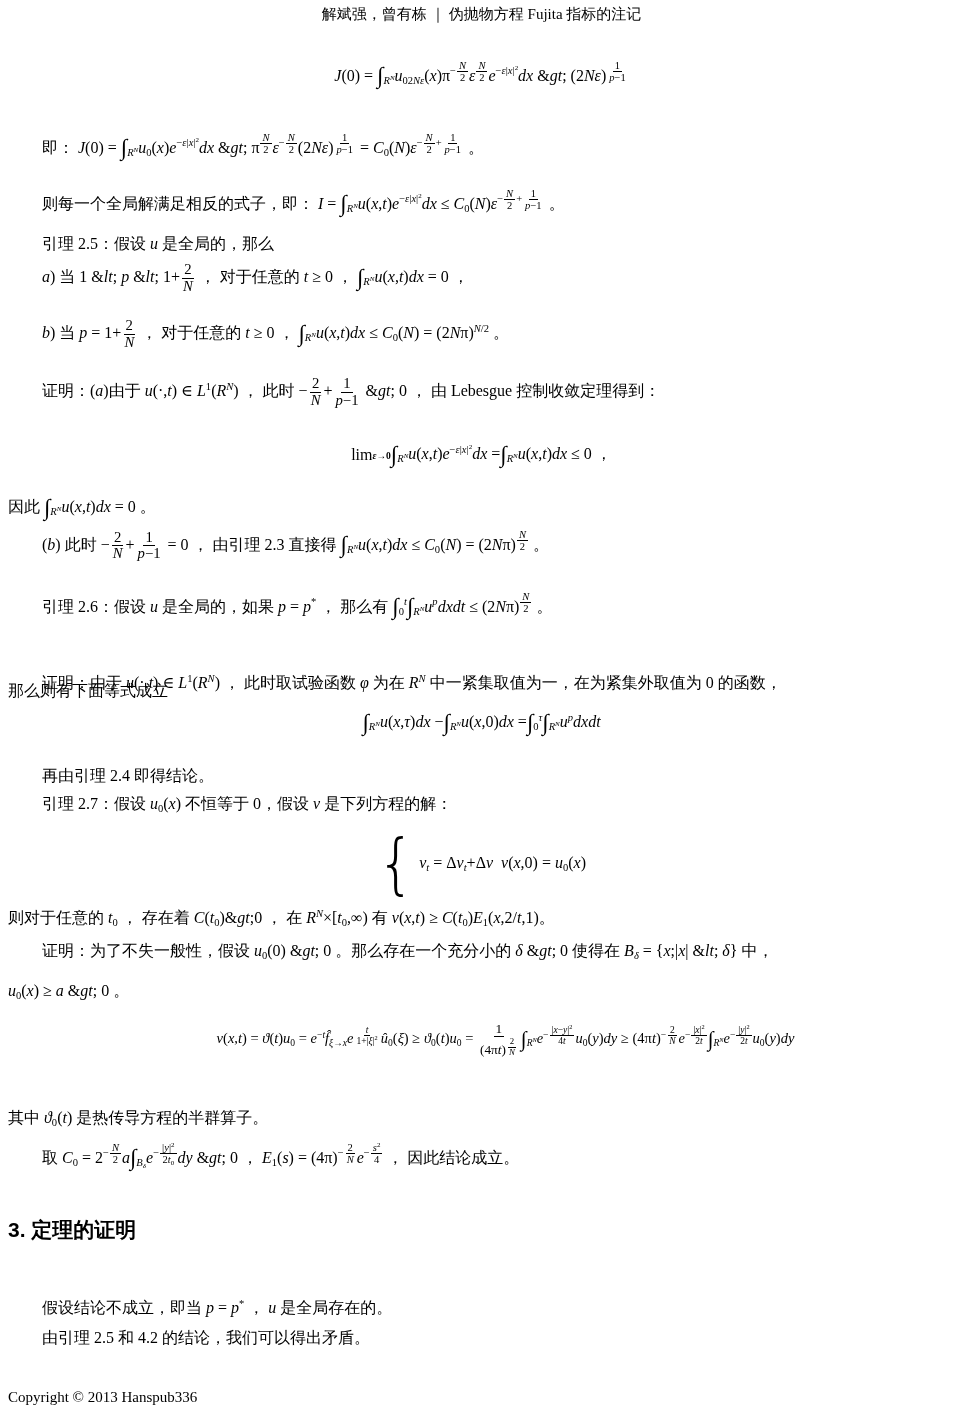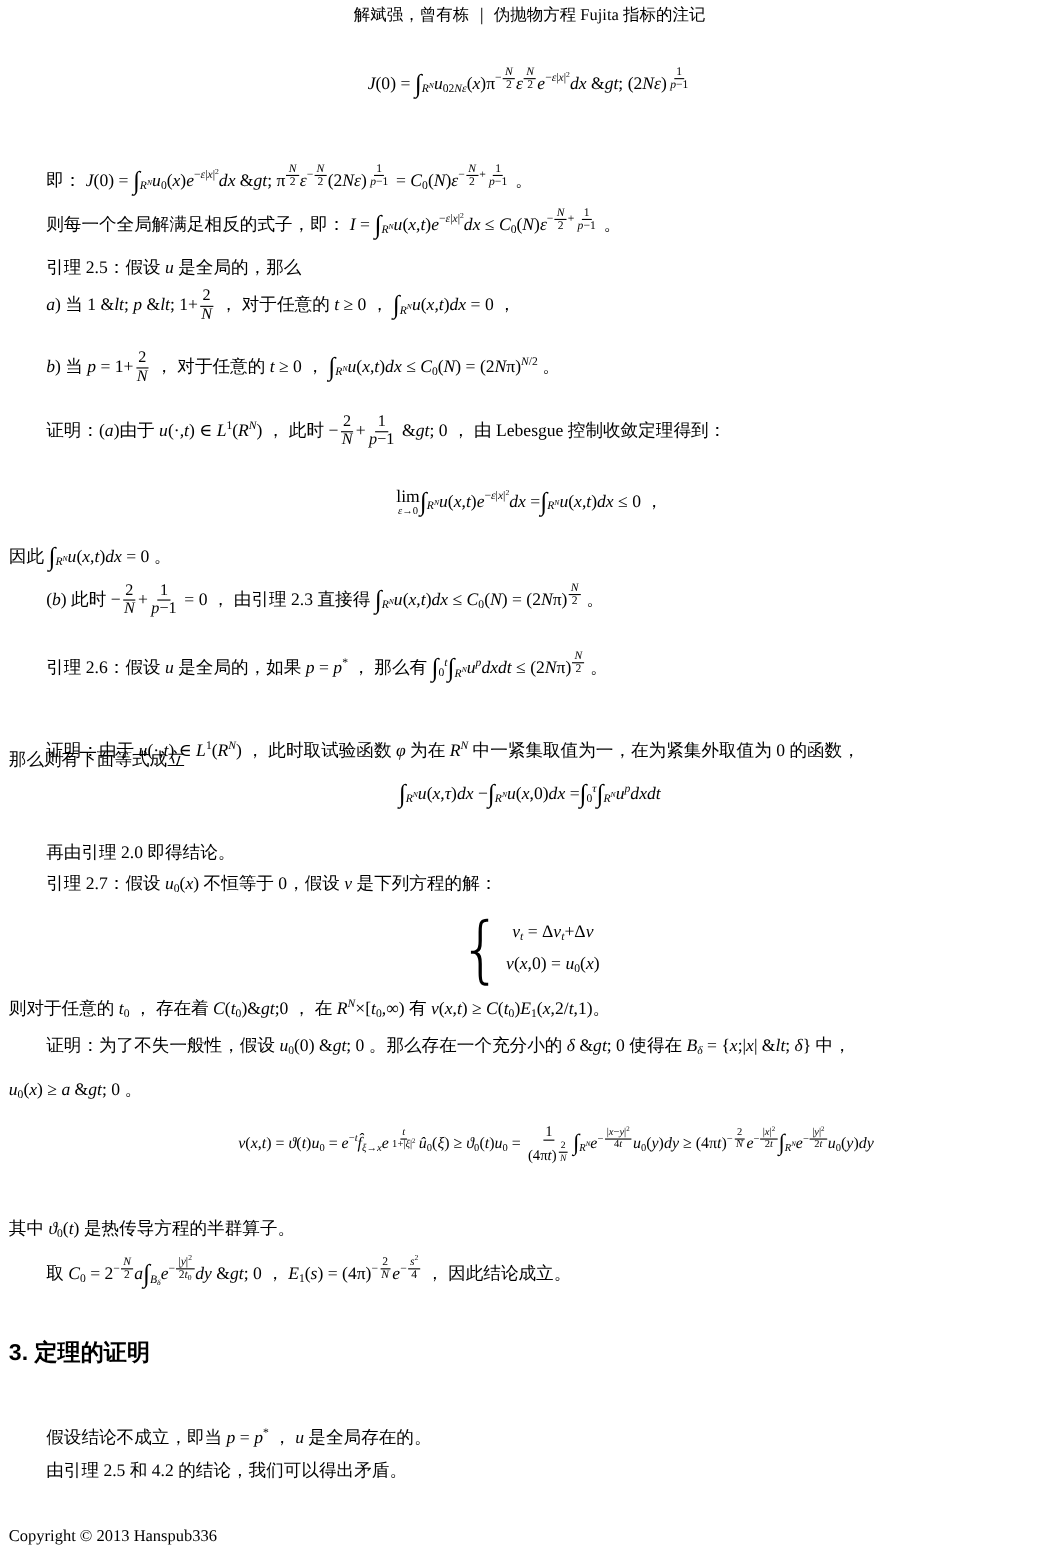--- a/index.html
+++ b/index.html
@@ -16,48 +16,48 @@
   .h3{font-family:Liberation Sans, sans-serif;font-weight:bold;font-size:21px;}
   .small{font-size:14.5px;padding-left:48px;}
   sup{font-size:0.66em;vertical-align:0.6em;line-height:0;}
   sub{font-size:0.66em;vertical-align:-0.28em;line-height:0;}
   .fr{display:inline-flex;flex-direction:column;align-items:center;vertical-align:middle;
       line-height:1.08;font-size:0.92em;text-align:center;margin:0 1px;}
   .fr .nu{border-bottom:1px solid #000;padding:0 2px;}
   .fr .de{padding:0 2px;}
   sup .fr,sub .fr{font-size:1em;}
   .ii{font-style:normal;font-size:1.45em;line-height:0;vertical-align:-0.12em;}
-  .lim{display:inline-flex;flex-direction:column;align-items:center;line-height:1;vertical-align:middle;}
-  .lim .lu{font-size:0.6em;}
+  .lim{display:inline-flex;flex-direction:row;align-items:center;line-height:1;vertical-align:middle;}
+  .lim .lu{font-size:0.6em;font-weight:bold;}
   .rm{font-style:normal;}
   .cases{display:inline-flex;align-items:center;vertical-align:middle;}
   .cases .br{font-size:60px;line-height:0.9;font-family:"DejaVu Sans",sans-serif;font-weight:100;
              transform:scaleY(1.1);margin-right:4px;}
-  .cases .rows{display:inline-flex;flex-direction:column;align-items:center;gap:8px;text-align:left;}
+  .cases .rows{display:inline-flex;flex-direction:row;align-items:center;gap:8px;text-align:left;}
   .footer{position:absolute;top:1389px;left:8px;right:10px;display:flex;
           font-size:15px;}
 </style>
 </head>
 <body>
 
 <div class="page">
 
   <div class="ln center hdr">解斌强，曾有栋 ｜ 伪抛物方程 Fujita 指标的注记</div>
 
   <div class="ln center" style="top:60px"><i>J</i>(0) = <span class="ii">∫</span><sub><i>R</i><sup><i>N</i></sup></sub><i>u</i><sub>02<i>Nε</i></sub>(<i>x</i>)π<sup>−<span class="fr">
           <span class="nu"><i>N</i></span>
           <span class="de">2</span>
         </span></sup><i>ε</i><sup><span class="fr">
           <span class="nu"><i>N</i></span>
           <span class="de">2</span>
         </span></sup><i>e</i><sup>−<i>ε</i>|<i>x</i>|<sup>2</sup></sup><i>dx</i> &amp;<i>gt</i>; (2<i>Nε</i>)<sup><span class="fr">
           <span class="nu">1</span>
           <span class="de"><i>p</i>−1</span>
         </span></sup></div>
-  <div class="ln ind" style="top:148px">即：  <i>J</i>(0) = <span class="ii">∫</span><sub><i>R</i><sup><i>N</i></sup></sub><i>u</i><sub>0</sub>(<i>x</i>)<i>e</i><sup>−<i>ε</i>|<i>x</i>|<sup>2</sup></sup><i>dx</i> &amp;<i>gt</i>; π<sup><span class="fr">
+  <div class="ln ind" style="top:132px">即：  <i>J</i>(0) = <span class="ii">∫</span><sub><i>R</i><sup><i>N</i></sup></sub><i>u</i><sub>0</sub>(<i>x</i>)<i>e</i><sup>−<i>ε</i>|<i>x</i>|<sup>2</sup></sup><i>dx</i> &amp;<i>gt</i>; π<sup><span class="fr">
           <span class="nu"><i>N</i></span>
           <span class="de">2</span>
         </span></sup><i>ε</i><sup>−<span class="fr">
           <span class="nu"><i>N</i></span>
           <span class="de">2</span>
         </span></sup>(2<i>Nε</i>)<sup><span class="fr">
           <span class="nu">1</span>
           <span class="de"><i>p</i>−1</span>
         </span></sup> = <i>C</i><sub>0</sub>(<i>N</i>)<i>ε</i><sup>−<span class="fr">
           <span class="nu"><i>N</i></span>
@@ -104,21 +104,21 @@
           <span class="nu"><i>N</i></span>
           <span class="de">2</span>
         </span></sup> 。</div>
   <div class="ln ind" style="top:591px">引理 2.6：假设 <i>u</i> 是全局的，如果 <i>p</i> = <i>p</i><sup>*</sup> ，  那么有 <span class="ii">∫</span><sub>0</sub><sup><i>t</i></sup><span class="ii">∫</span><sub><i>R</i><sup><i>N</i></sup></sub><i>u</i><sup><i>p</i></sup><i>dxdt</i> ≤ (2<i>N</i>π)<sup><span class="fr">
           <span class="nu"><i>N</i></span>
           <span class="de">2</span>
         </span></sup> 。</div>
   <div class="ln ind" style="top:673px">证明：由于 <i>u</i>(·,<i>t</i>) ∈ <i>L</i><sup>1</sup>(<i>R</i><sup><i>N</i></sup>) ，  此时取试验函数 <i>φ</i> 为在 <i>R</i><sup><i>N</i></sup> 中一紧集取值为一，在为紧集外取值为 0 的函数，</div>
   <div class="ln lft" style="top:681px">那么则有下面等式成立</div>
   <div class="ln center" style="top:712px"><span class="ii">∫</span><sub><i>R</i><sup><i>N</i></sup></sub><i>u</i>(<i>x</i>,<i>τ</i>)<i>dx</i> −<span class="ii">∫</span><sub><i>R</i><sup><i>N</i></sup></sub><i>u</i>(<i>x</i>,0)<i>dx</i> =<span class="ii">∫</span><sub>0</sub><sup><i>τ</i></sup><span class="ii">∫</span><sub><i>R</i><sup><i>N</i></sup></sub><i>u</i><sup><i>p</i></sup><i>dxdt</i></div>
-  <div class="ln ind" style="top:766px">再由引理 2.0 即得结论。</div>
+  <div class="ln ind" style="top:766px">再由引理 2.4 即得结论。</div>
   <div class="ln ind" style="top:794px">引理 2.7：假设 <i>u</i><sub>0</sub>(<i>x</i>) 不恒等于 0，假设 <i>v</i> 是下列方程的解：</div>
 
   <div class="ln center" style="top:836px">
     <span class="cases">
       <span class="br">{</span>
       <span class="rows">
         <span><i>v</i><sub><i>t</i></sub> = Δ<i>v</i><sub><i>t</i></sub>+Δ<i>v</i></span>
         <span><i>v</i>(<i>x</i>,0) = <i>u</i><sub>0</sub>(<i>x</i>)</span>
       </span>
     </span>

